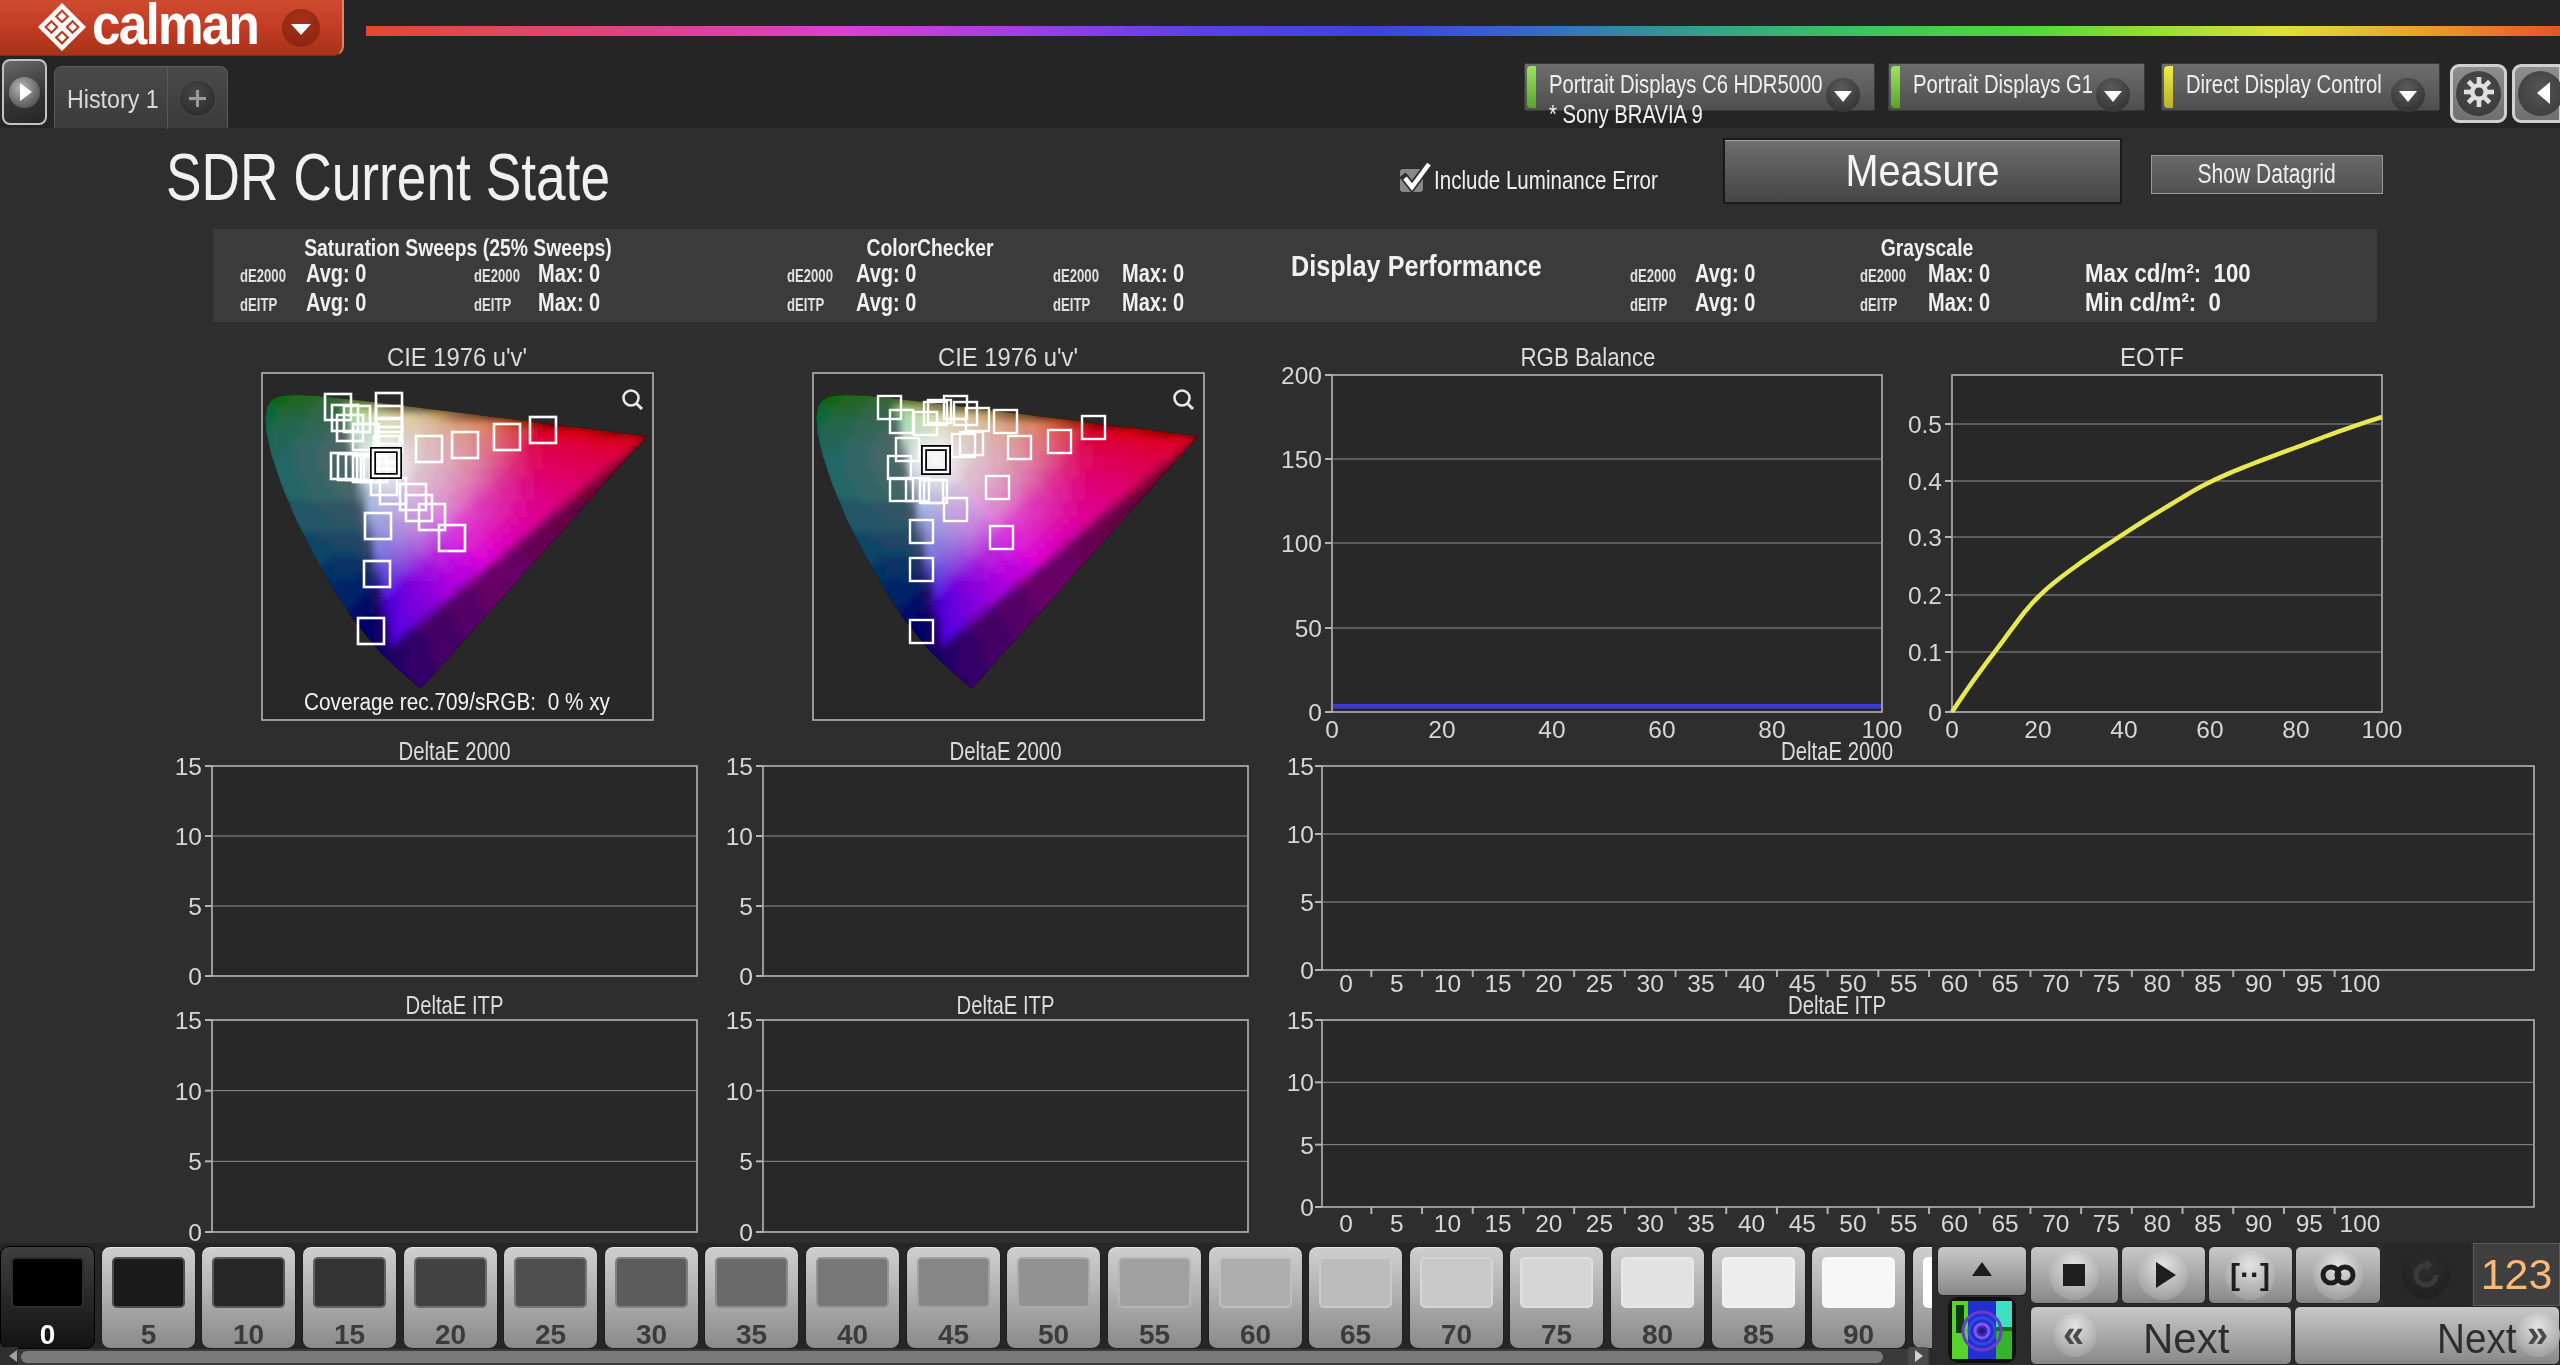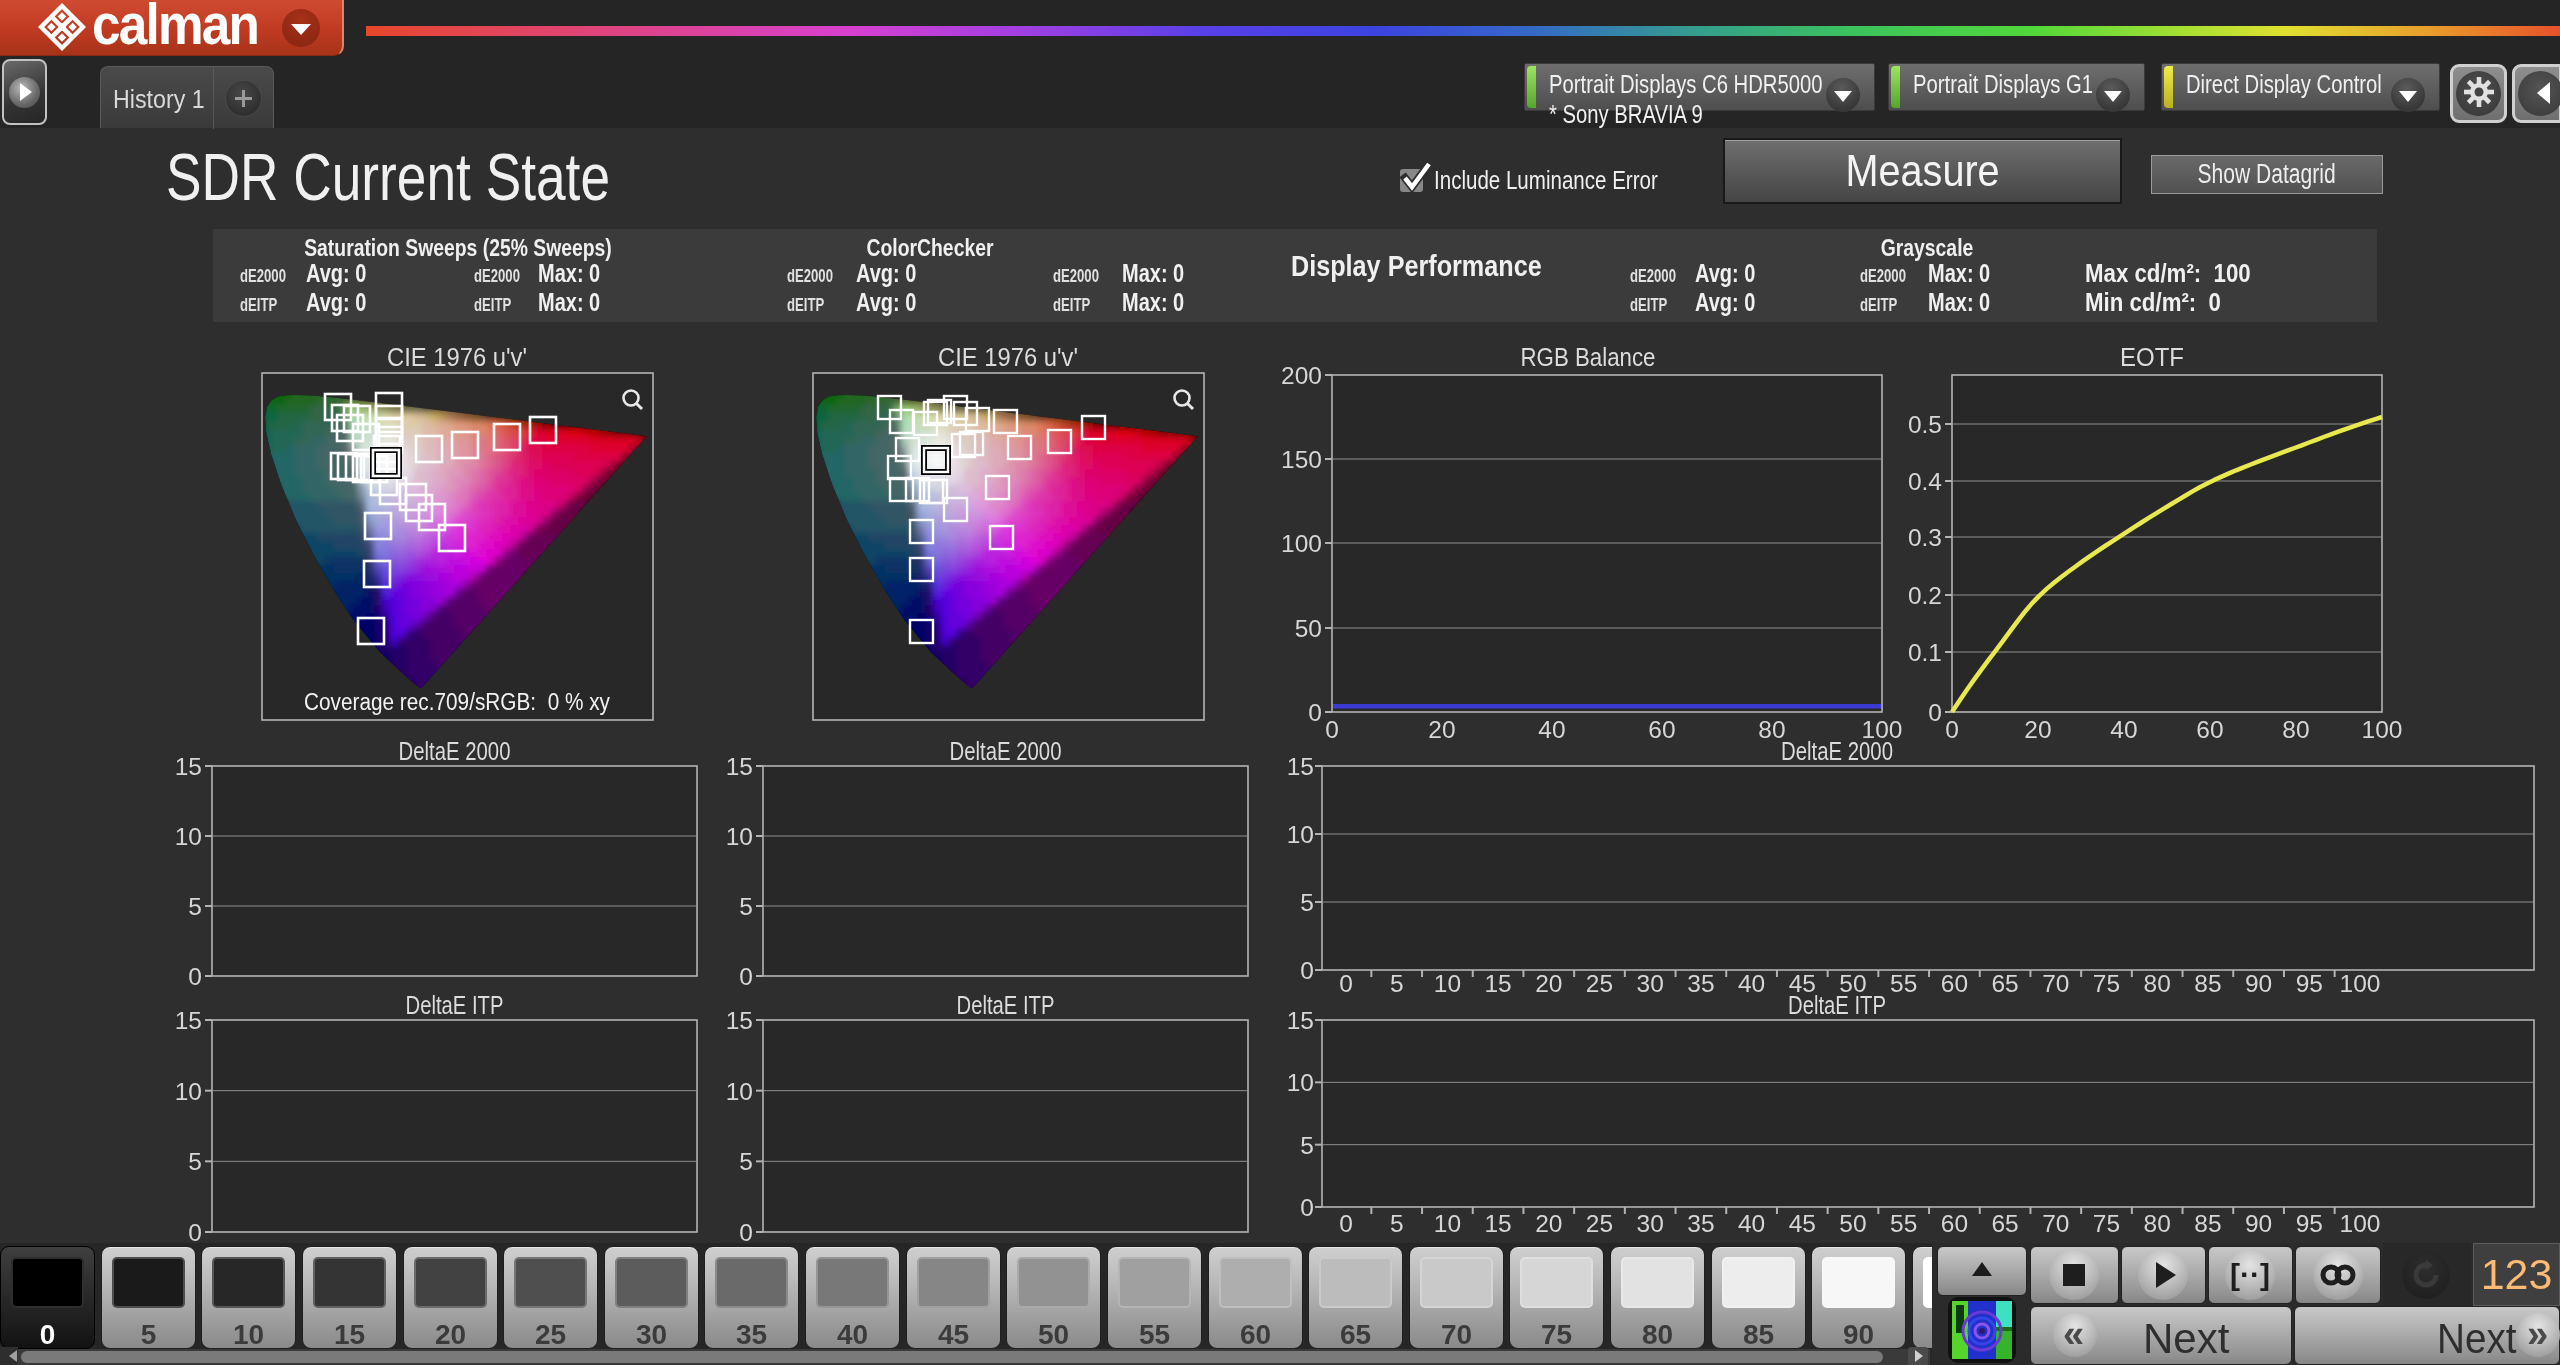--- a/index.html
+++ b/index.html
@@ -13,21 +13,21 @@
   background:radial-gradient(circle at 50% 30%,#a83018,#8e2713 75%); }
 #logodd:after { content:""; position:absolute; left:9px; top:15px; border:10px solid transparent; border-top:11px solid #ffffff; }
 #rainbow { left:366px; top:26px; width:2194px; height:10px; background:linear-gradient(90deg,#e8472b 0%,#e24562 7%,#dd4394 14%,#d840d0 22%,#a03fe2 30%,#5940e8 38%,#3c43e0 46%,#3568c8 53%,#35a08a 61%,#3cc45c 68%,#52d83a 76%,#a8e032 83%,#e0e030 87.5%,#e89e2c 94%,#e8512b 100%); }
 
 #leftbtn { left:2px; top:59px; width:45px; height:66px; border-radius:8px; border:2px solid #c2c2c2;
   background:linear-gradient(160deg,#6a6a6a,#333333 60%,#262626); }
 #leftbtn .circ { position:absolute; left:5px; top:16px; width:31px; height:31px; border-radius:50%;
   background:radial-gradient(circle at 40% 35%,#b9b9b9,#686868 60%,#424242); }
 #leftbtn .tri { position:absolute; left:16px; top:22px; border:9px solid transparent; border-left:12px solid #ffffff; }
 #tab { left:54px; top:66px; width:174px; height:62px; background:linear-gradient(180deg,#4a4a4a,#3a3a3a);
-  border-radius:8px 8px 0 0; border:1px solid #5a5a5a; border-bottom:none;margin-left:46px; }
+  border-radius:8px 8px 0 0; border:1px solid #5a5a5a; border-bottom:none; }
 #tab .lbl { position:absolute; left:12px; top:18px; font-size:25px; color:#d9d9d9; transform:scaleX(0.93); transform-origin:0 50%; }
 #tab .sep { position:absolute; left:112px; top:0; width:1px; height:62px; background:#585858; }
 #tab .plus { position:absolute; left:124px; top:13px; width:37px; height:37px; border-radius:50%;
   background:radial-gradient(circle at 45% 35%,#484848,#2f2f2f 70%); border:1px solid #4a4a4a; }
 #tab .plus:before { content:""; position:absolute; left:9px; top:16px; width:17px; height:3px; background:#9a9a9a; }
 #tab .plus:after { content:""; position:absolute; left:16px; top:9px; width:3px; height:17px; background:#9a9a9a; }
 
 .dd { top:63px; height:48px; border-radius:2px; background:linear-gradient(180deg,#6e6e6e,#4e4e4e);
   border:1px solid #3a3a3a; }
 .dd .bar { position:absolute; left:2px; top:2px; bottom:2px; width:9px; border-radius:4px 0 0 4px; }

